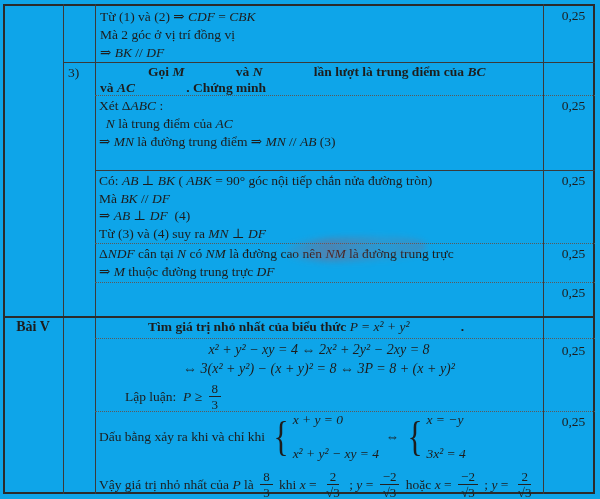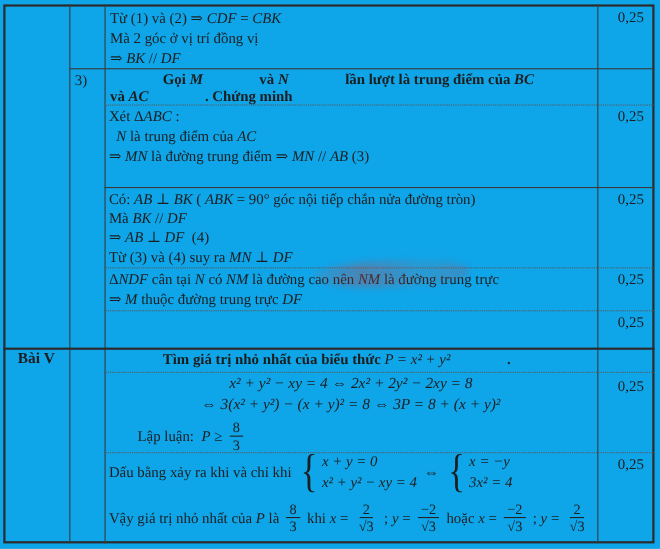--- a/index.html
+++ b/index.html
@@ -60,21 +60,21 @@
   .eqline{text-align:center;font-size:14px;line-height:19px;}
   .lapluan{margin-top:3px;display:flex;align-items:center;line-height:16px;padding-left:28px;}
   .sysline{display:flex;align-items:center;line-height:16px;}
   .vayline{margin-top:7px;display:flex;align-items:center;line-height:16px;}
 
   .frac{display:inline-flex;flex-direction:column;align-items:center;vertical-align:middle;margin:0 3px;font-size:13px;}
   .frac .num{padding:0 3px;border-bottom:1.2px solid #222;line-height:15px;}
   .frac .den{padding:0 3px;line-height:16px;}
   .sys{display:inline-flex;align-items:center;margin:0 3px;vertical-align:middle;}
   .sys .brace{font-size:42px;font-weight:400;line-height:0.85;margin-right:1px;transform:scaleX(.75);}
-  .sys .eqs{display:inline-flex;flex-direction:column;gap:3px;}
+  .sys .eqs{display:inline-flex;flex-direction:column;gap:18px;}
   .sys .eq{font-style:italic;line-height:16px;font-size:13.5px;}
 
   .watermark{
     position:absolute;left:286px;top:237px;width:140px;height:24px;
     background:linear-gradient(90deg, rgba(215,80,75,0.10), rgba(210,60,60,0.30) 30%, rgba(215,80,75,0.12) 70%, rgba(210,60,60,0.22));
     filter:blur(3px);border-radius:45%;transform:rotate(-2deg);
     pointer-events:none;
   }
 </style>
 </head>

